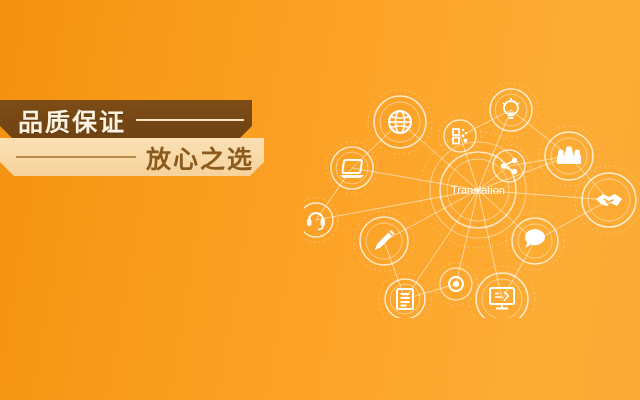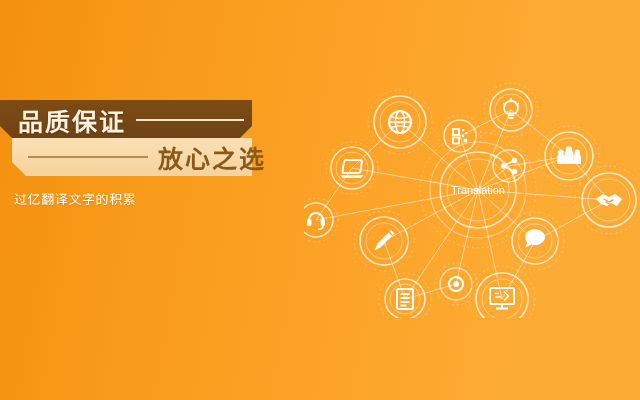--- a/index.html
+++ b/index.html
@@ -25,24 +25,23 @@
     position:absolute;left:0px;top:100px;width:264px;height:76px;
   }
   .ribbon-row{position:absolute;left:0;display:flex;align-items:center;}
   .row-top{
     top:0px;width:252px;height:40px;
     background:linear-gradient(180deg,#7d4c16 0%,#6f4213 100%);
     clip-path:polygon(0 0, 252px 0, 252px 26px, 238px 40px, 14px 40px, 0 26px);
     box-shadow:0 1px 2px rgba(90,50,10,.25);
   }
   .row-bot{
-    top:38px;width:240px;height:38px;
+    top:38px;width:264px;height:38px;
     background:linear-gradient(180deg,#fbe0b4 0%,#f6d29c 100%);
     clip-path:polygon(0 0, 264px 0, 264px 24px, 250px 38px, 14px 38px, 0 24px);
-    margin-left:12px;
   }
   .ribbon-title{
     font-family:"DejaVu Sans","Liberation Sans",sans-serif;
     font-size:25px;font-weight:700;letter-spacing:2px;white-space:nowrap;
   }
   .row-top .ribbon-title{color:#fdf3e0;margin-left:18px;text-shadow:0 1px 1px rgba(60,30,5,.5);}
   .row-bot .ribbon-title{color:#8a5a1c;margin-left:0;}
   .rule{height:2px;flex:0 0 auto;}
   .rule-light{background:#f7e4c4;width:108px;margin-left:10px;}
   .rule-dark{background:#b98b4a;width:120px;margin-left:16px;margin-right:10px;}
@@ -266,16 +265,15 @@
       <span class="ribbon-title">品质保证</span>
       <span class="rule rule-light"></span>
     </div>
     <div class="ribbon-row row-bot">
       <span class="rule rule-dark"></span>
       <span class="ribbon-title">放心之选</span>
     </div>
   </div>
 
   <div id="bullets">
-    <div class="bullet">过亿翻译文字的积累</div>
   </div>
 
 </div>
 
 </body></html>

